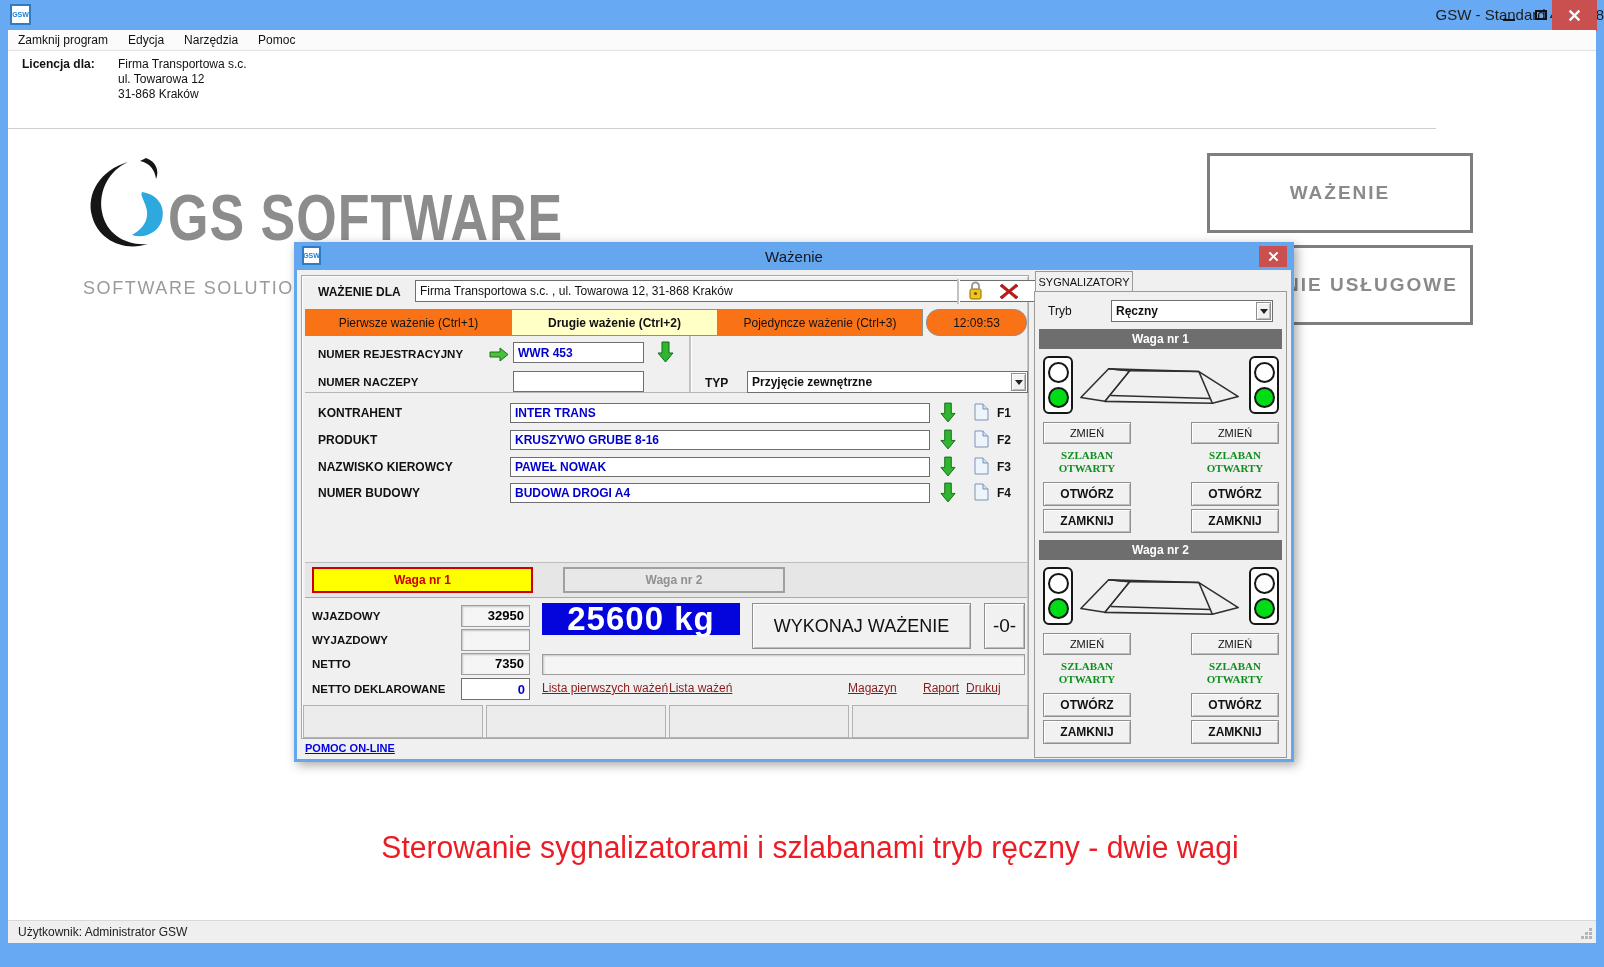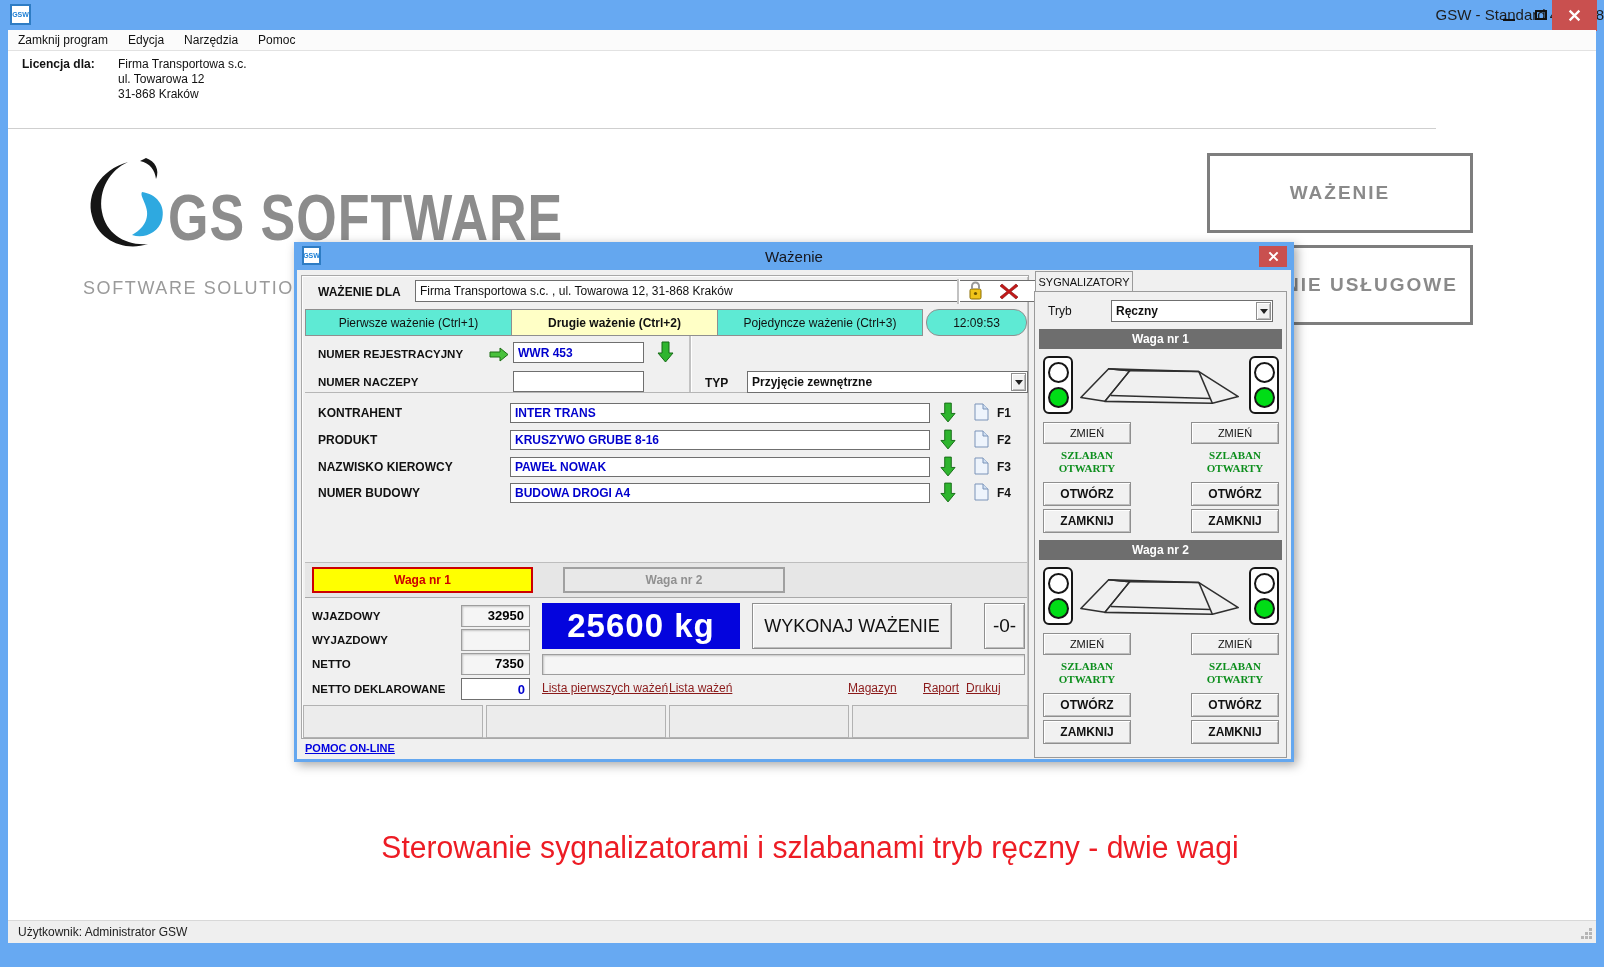--- a/index.html
+++ b/index.html
@@ -47,21 +47,21 @@
 
   .raised { background:#f0f0f0; border:1px solid #a8a8a8; box-shadow:inset 1px 1px 0 #fdfdfd, inset -1px -1px 0 #c4c4c4; }
   .btn3d  { background:#f1f1f1; border:1px solid #8f8f8f; box-shadow:inset 1px 1px 0 #fff, inset -1px -1px 0 #bdbdbd;
             display:flex; align-items:center; justify-content:center; color:#111; }
   .inputw { background:#fff; border:1px solid #6f6f6f; font-size:12px; color:#111; display:flex; align-items:center; padding:0 4px; }
   .sunken { background:#f5f5f5; border:1px solid #9d9d9d; box-shadow:inset 1px 1px 2px rgba(0,0,0,.2); }
   .flabel { font-size:12px; font-weight:bold; color:#111; }
 
   #main-panel { left:5px; top:5px; width:728px; height:464px; }
 
-  .tabcell { border:1px solid #8f8f8f; background:#5eead4; display:flex; align-items:center; justify-content:center; font-size:12px; color:#111; }
+  .tabcell { border:1px solid #8f8f8f; background:#f97316; display:flex; align-items:center; justify-content:center; font-size:12px; color:#111; }
   .tabcell.active { background:#ffffc6; font-weight:bold; }
 
   .bluetxt { color:#0000cd; font-weight:bold; }
   .vdiv { width:2px; background:#c2c2c2; box-shadow:1px 0 0 #fff; }
 
   .link { font-size:12px; color:#8b1a1a; text-decoration:underline; white-space:nowrap; }
 
   #display { background:#0404dd; color:#fff; font-size:33px; font-weight:bold; display:flex; align-items:center; justify-content:center; letter-spacing:1px; }
   #weigh-btn { font-size:18px; }
   #zero-btn { font-size:19px; }
@@ -253,22 +253,22 @@
 
         <span class="flabel abs" style="left:10px; top:334px; font-size:11.5px;">WJAZDOWY</span>
         <div class="sunken abs" style="left:159px; top:329px; width:69px; height:22px; font-size:13px; font-weight:bold; text-align:right; padding:2px 5px;">32950</div>
         <span class="flabel abs" style="left:10px; top:358px; font-size:11.5px;">WYJAZDOWY</span>
         <div class="sunken abs" style="left:159px; top:353px; width:69px; height:22px;"></div>
         <span class="flabel abs" style="left:10px; top:382px; font-size:11.5px;">NETTO</span>
         <div class="sunken abs" style="left:159px; top:377px; width:69px; height:22px; font-size:13px; font-weight:bold; text-align:right; padding:2px 5px;">7350</div>
         <span class="flabel abs" style="left:10px; top:407px; font-size:11.5px;">NETTO DEKLAROWANE</span>
         <div class="inputw abs" style="left:159px; top:402px; width:69px; height:22px; font-size:13px; font-weight:bold; color:#0000cd; justify-content:flex-end;">0</div>
 
-        <div id="display" class="abs" style="left:240px; top:327px; width:198px; height:46px;">25600 kg</div>
-        <div id="weigh-btn" class="btn3d abs" style="left:450px; top:327px; width:200px; height:46px;">WYKONAJ WAŻENIE</div>
+        <div id="display" class="abs" style="left:240px; top:327px; width:198px; height:32px;">25600 kg</div>
+        <div id="weigh-btn" class="btn3d abs" style="left:450px; top:327px; width:219px; height:46px;">WYKONAJ WAŻENIE</div>
         <div id="zero-btn" class="btn3d abs" style="left:682px; top:327px; width:41px; height:46px;">-0-</div>
         <div class="sunken abs" style="left:240px; top:378px; width:483px; height:21px;"></div>
 
         <span class="link abs" style="left:240px; top:405px;">Lista pierwszych ważeń</span>
         <span class="link abs" style="left:367px; top:405px;">Lista ważeń</span>
         <span class="link abs" style="left:546px; top:405px;">Magazyn</span>
         <span class="link abs" style="left:621px; top:405px;">Raport</span>
         <span class="link abs" style="left:664px; top:405px;">Drukuj</span>
 
         <div class="empty-box abs" style="left:1px; top:429px; width:180px; height:33px;"></div>

